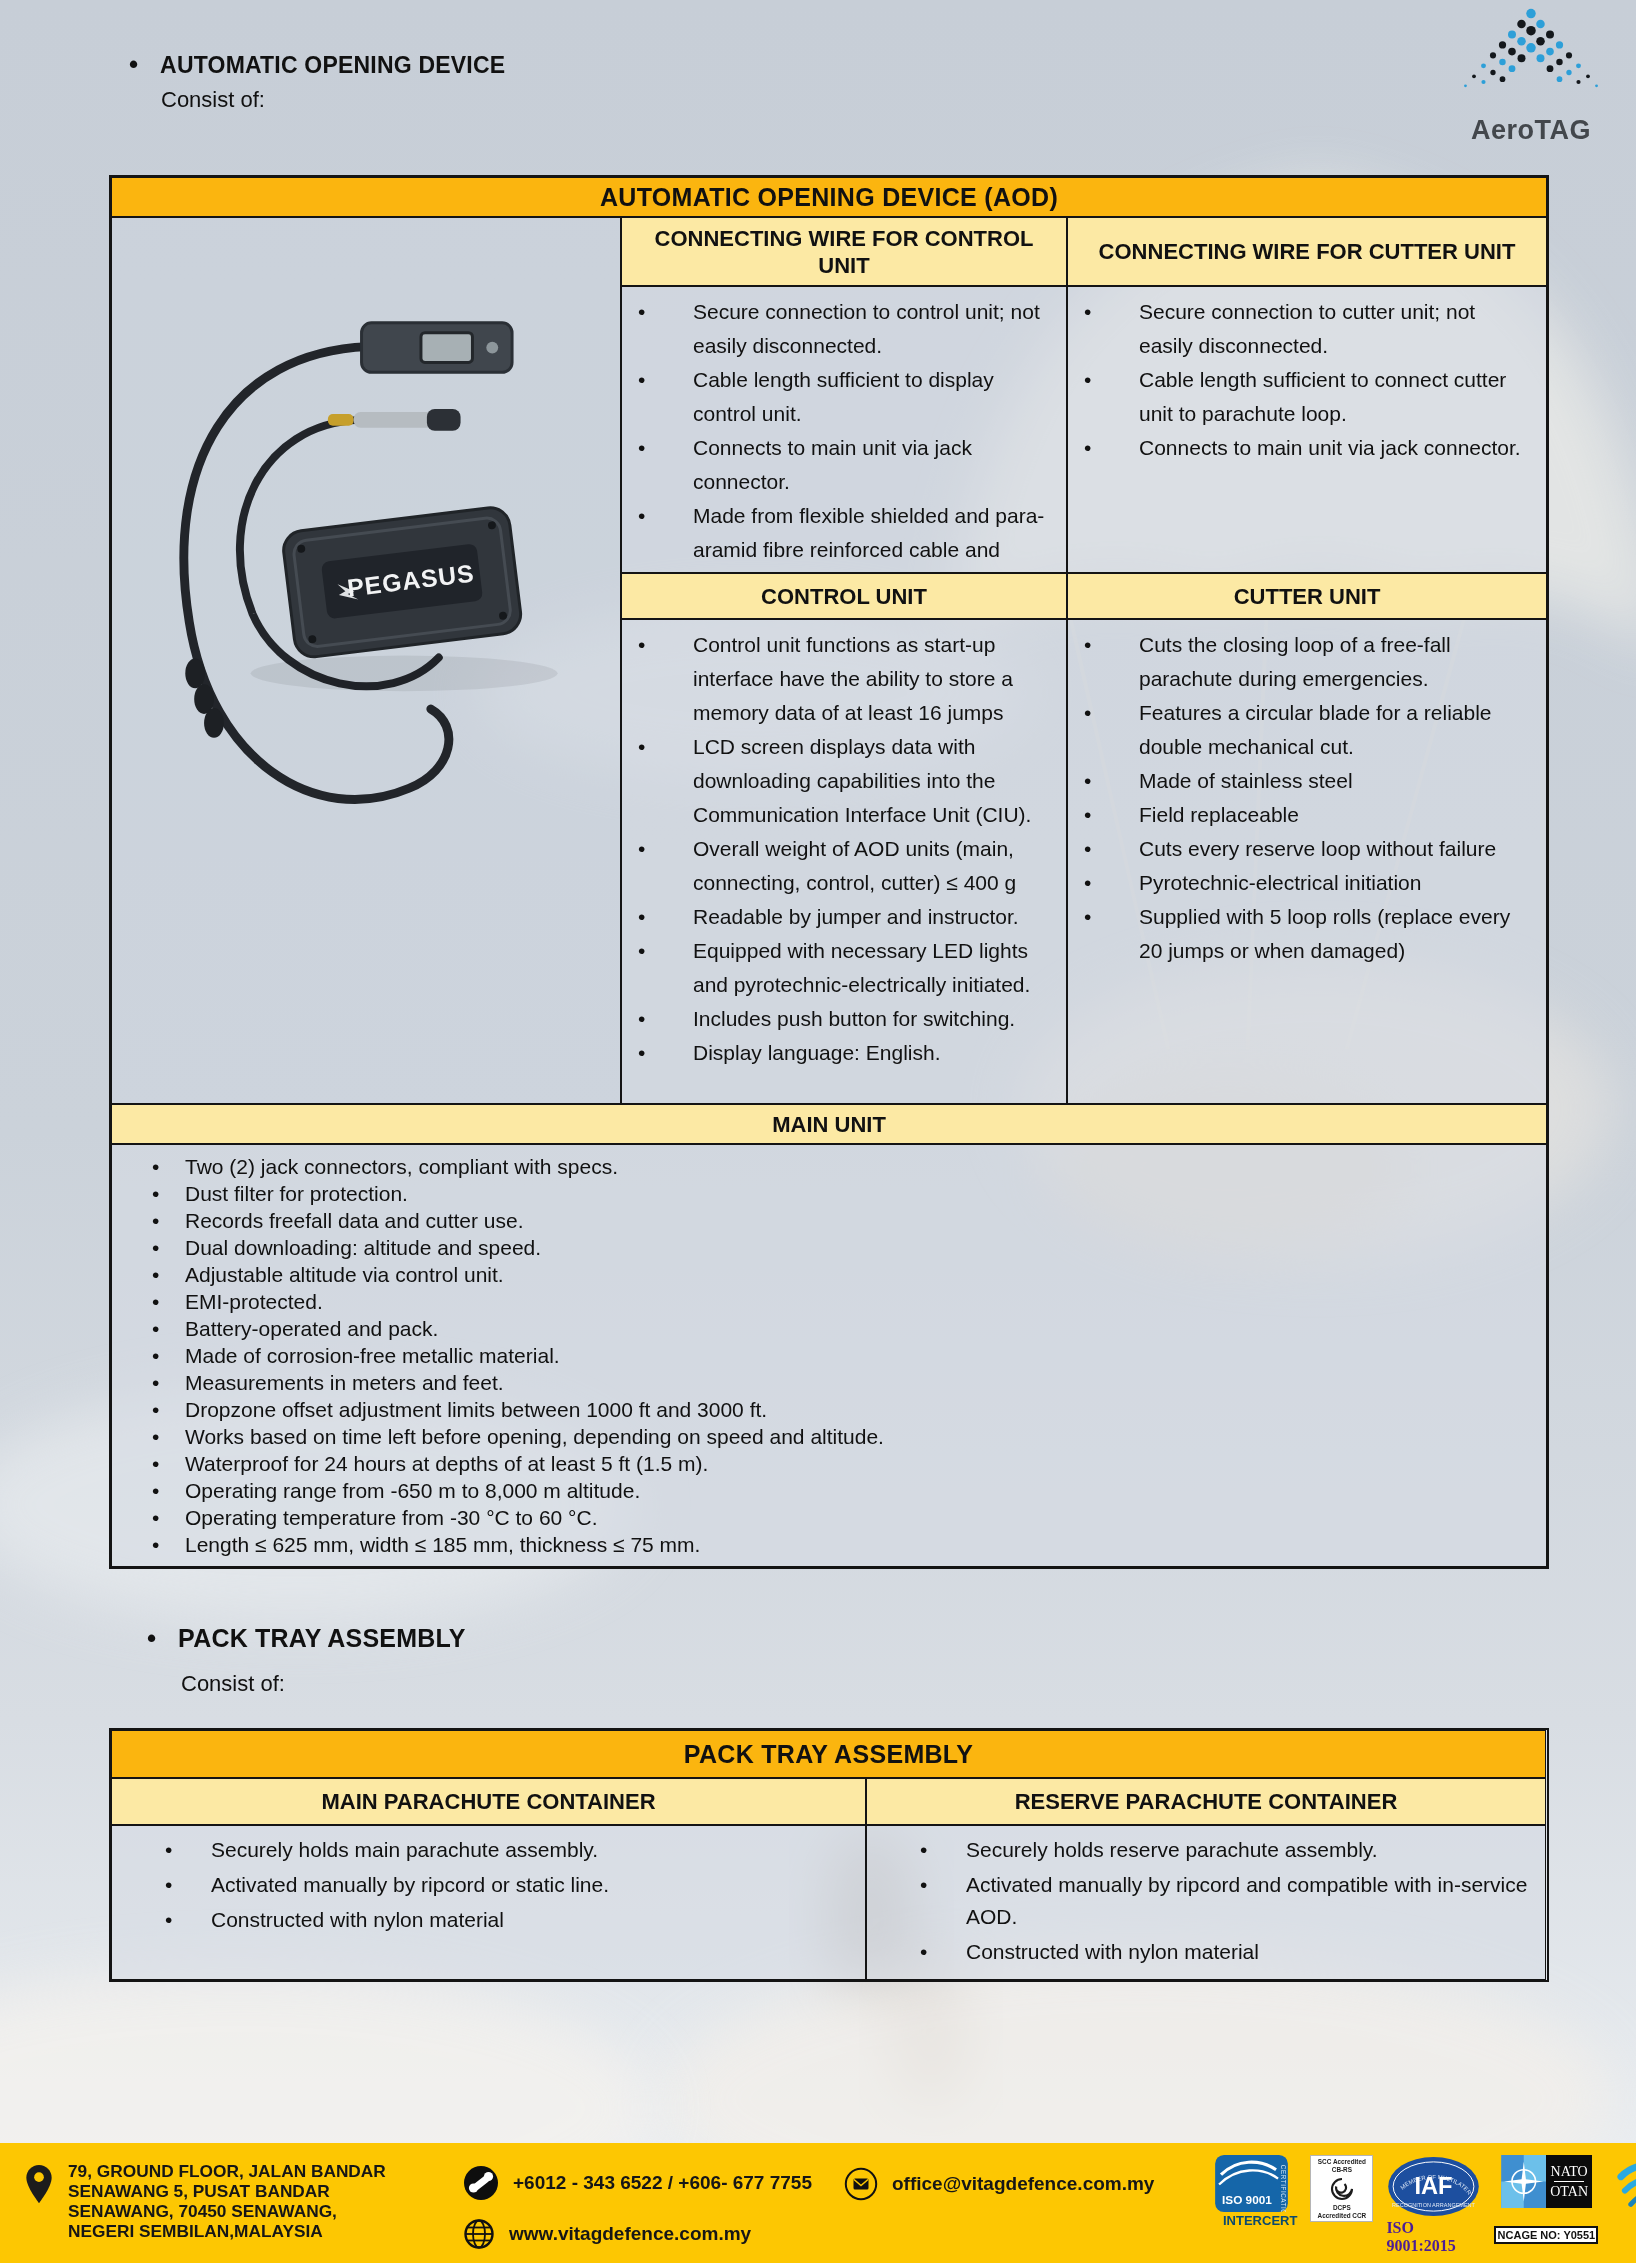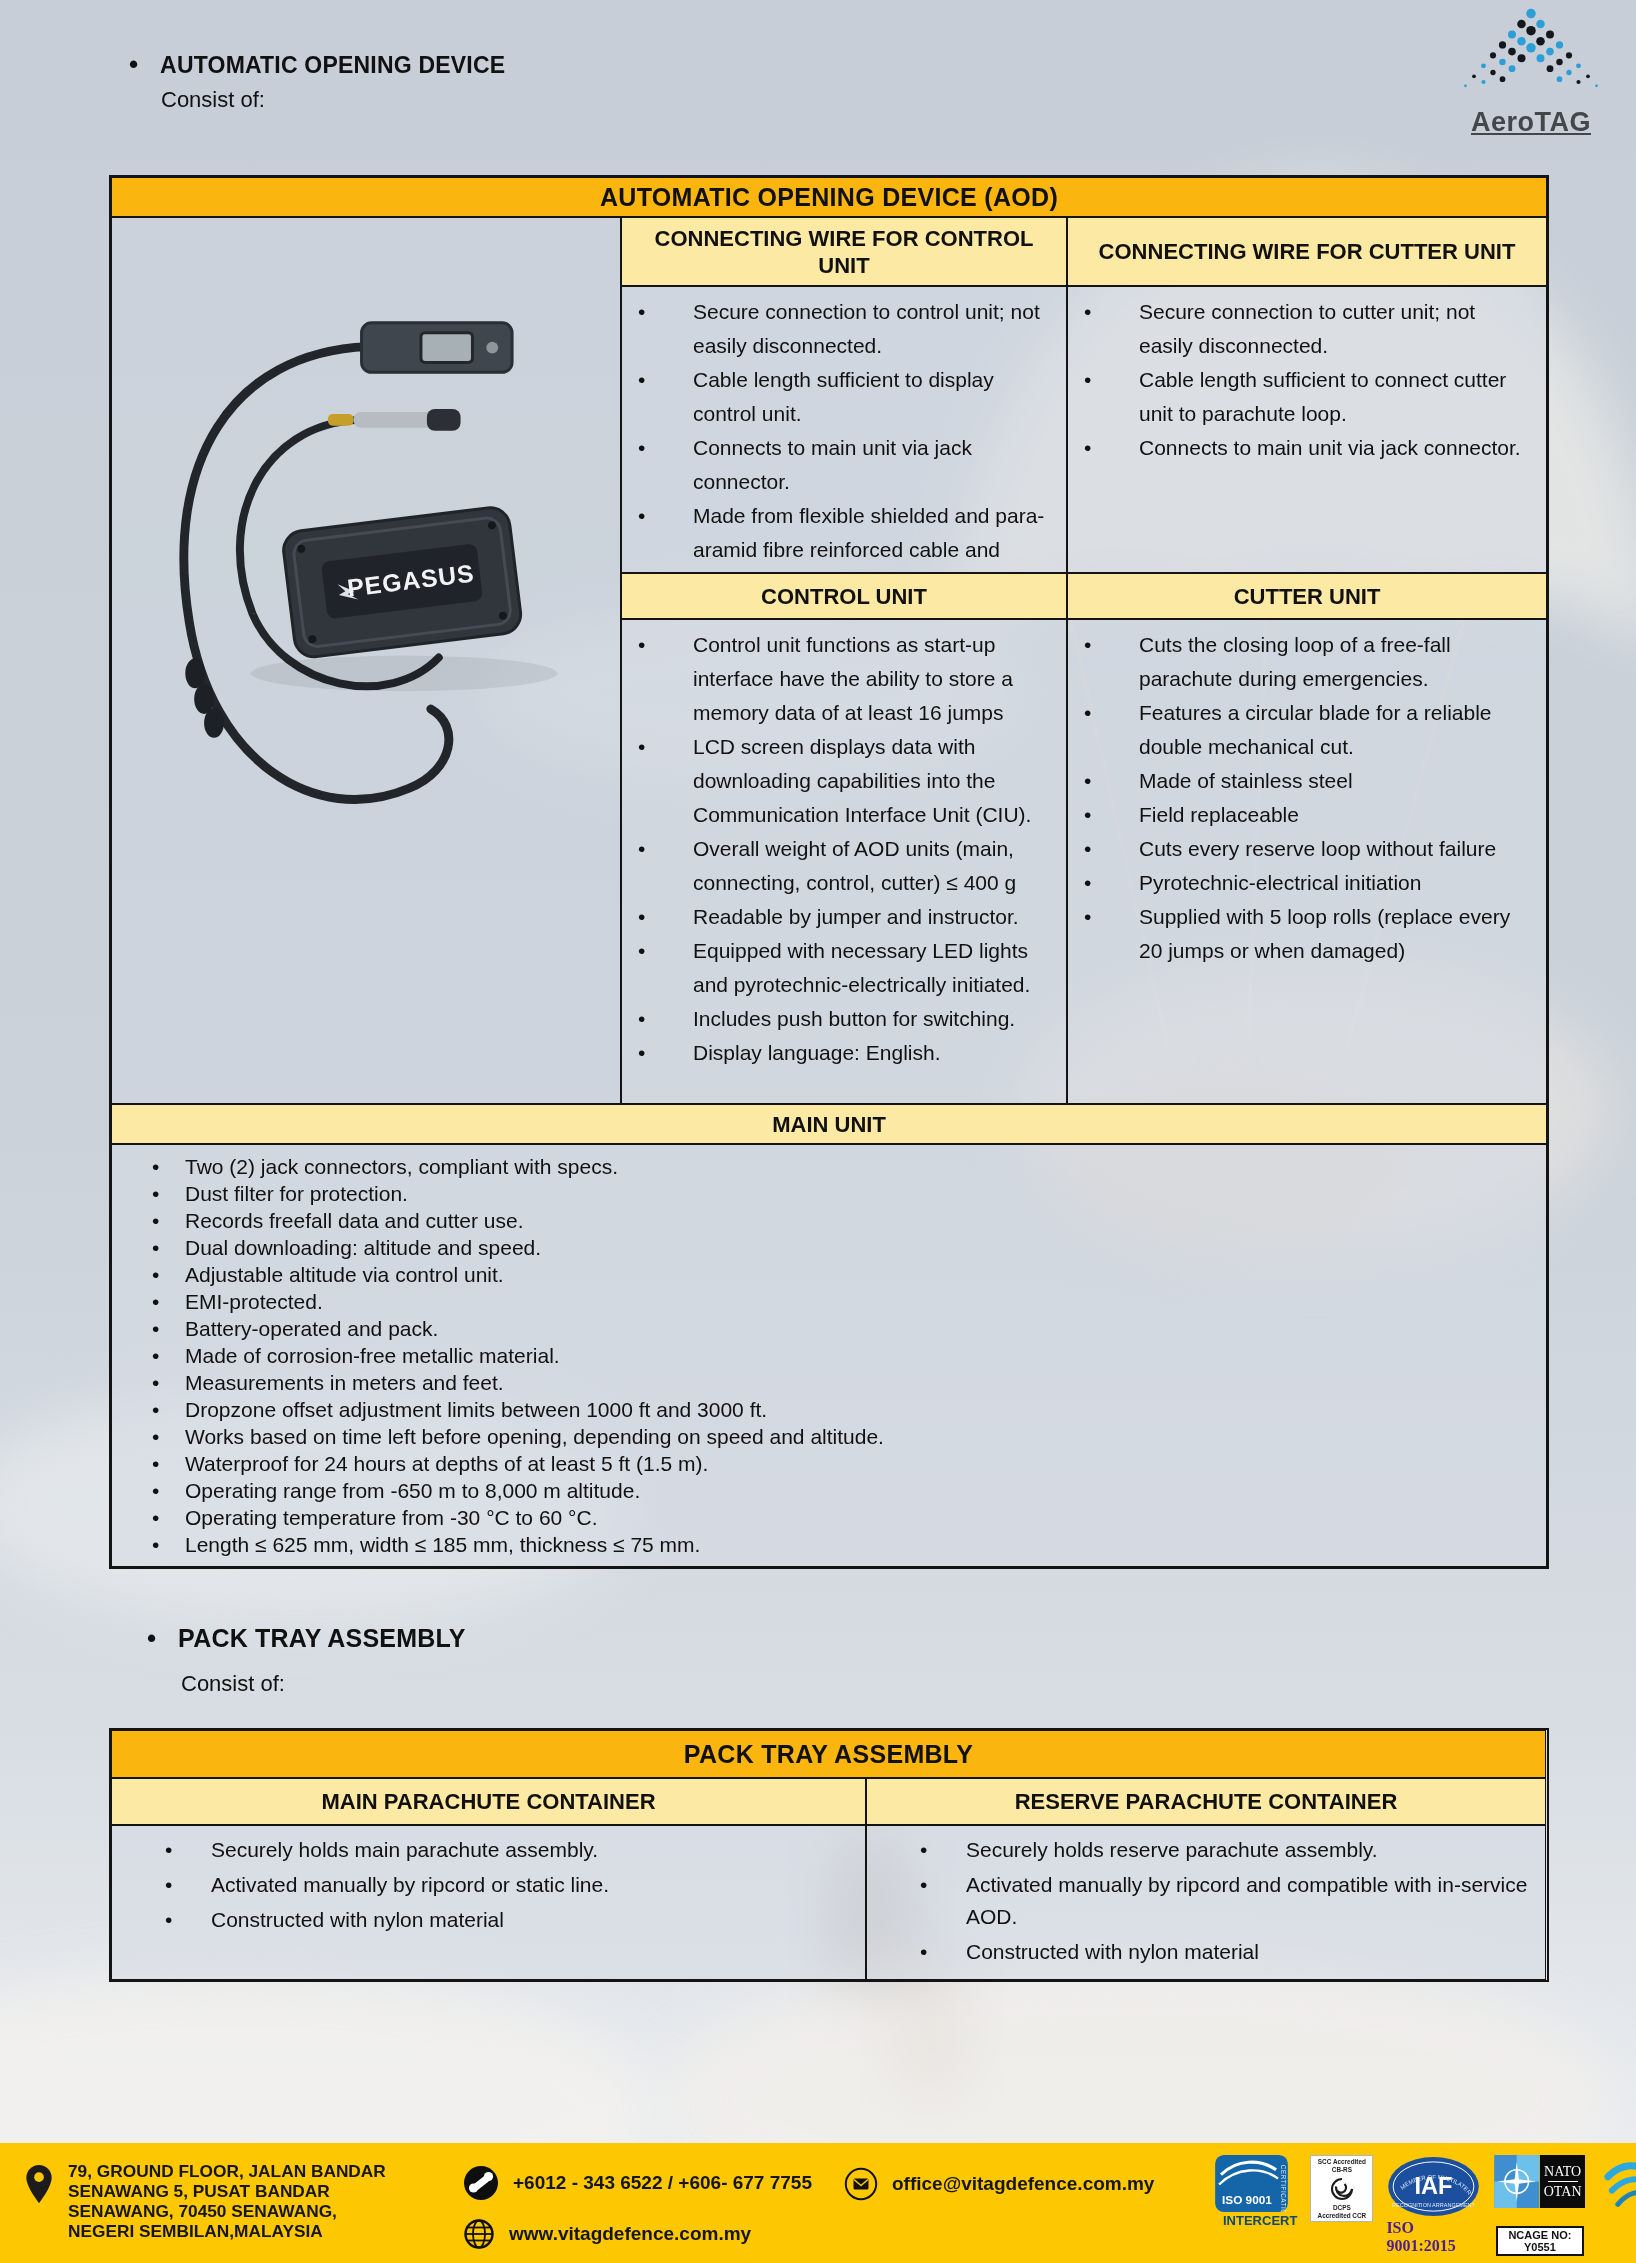--- a/index.html
+++ b/index.html
@@ -9,21 +9,21 @@
   .bg-svg{position:absolute;left:0;top:0;width:1637px;height:2263px;}
 
   
   .sec-head{position:absolute;display:flex;align-items:baseline;gap:22px;}
   .sec-head .bullet{font-size:26px;font-weight:bold;line-height:26px;}
   .sec-head .txt{font-weight:bold;font-size:23px;letter-spacing:0.2px;}
   .sec-sub{position:absolute;font-size:22px;}
 
   
   .aerotag{position:absolute;left:1434px;top:6px;width:194px;text-align:center;}
-  .aerotag .brand{font-weight:bold;font-size:27px;color:#43474c;letter-spacing:0.5px;margin-top:2px;text-decoration:underline;}
+  .aerotag .brand{font-weight:bold;font-size:27px;color:#43474c;letter-spacing:0.5px;margin-top:10px;}
 
   
   .grid-table{position:absolute;display:grid;border:2px solid #141414;}
   .cell{border:1px solid #141414;box-sizing:border-box;}
   .title-bar{background:#fbb50f;display:flex;align-items:center;justify-content:center;
              font-weight:bold;font-size:25px;letter-spacing:0.3px;}
   .hdr{background:#fce9a4;display:flex;align-items:center;justify-content:center;
        text-align:center;font-weight:bold;font-size:22px;line-height:27px;padding:0 28px;}
   .content{background:rgba(213,219,227,.58);font-size:21px;overflow:hidden;}
   .img-cell{background:rgba(208,215,224,.40);position:relative;}
@@ -53,21 +53,21 @@
   .certs{position:absolute;left:1206px;top:12px;display:flex;gap:13px;align-items:flex-start;}
   .cert{display:flex;flex-direction:column;align-items:center;}
   .cert-caption{font-weight:bold;font-size:13px;margin-top:1px;color:#0c4a6e;margin-left:17px;}
   .iaf-caption{font-family:"Liberation Serif",serif;font-weight:bold;font-size:16px;color:#4c1d95;margin-top:1px;}
   .scc-box{width:61px;height:65px;background:#fff;border:1px solid #b5b5b5;display:flex;flex-direction:column;
            align-items:center;justify-content:center;font-size:6.4px;font-weight:bold;line-height:8px;text-align:center;color:#222;}
   .nato-flag{display:flex;width:91px;height:69px;}
   .nato-right{width:46px;height:53px;background:#0b0b0b;color:#fff;display:flex;flex-direction:column;
               align-items:center;justify-content:center;font-family:"Liberation Serif",serif;font-size:14px;line-height:15px;}
   .nato-right .sep{width:30px;border-top:1px solid #fff;margin:2px 0;}
-  .ncage{width:88px;box-sizing:border-box;background:#fff;border:2px solid #111;font-weight:bold;
+  .ncage{width:104px;box-sizing:border-box;background:#fff;border:2px solid #111;font-weight:bold;
          font-size:11px;text-align:center;padding:1px 0;margin-top:2px;color:#111;}
 </style>
 </head>
 <body>
 
 <div class="page">
 
   <svg class="bg-svg" viewBox="0 0 1653 2286" aria-hidden="true">
     <defs>
         <filter id="soft" x="-40%" y="-40%" width="180%" height="180%">

